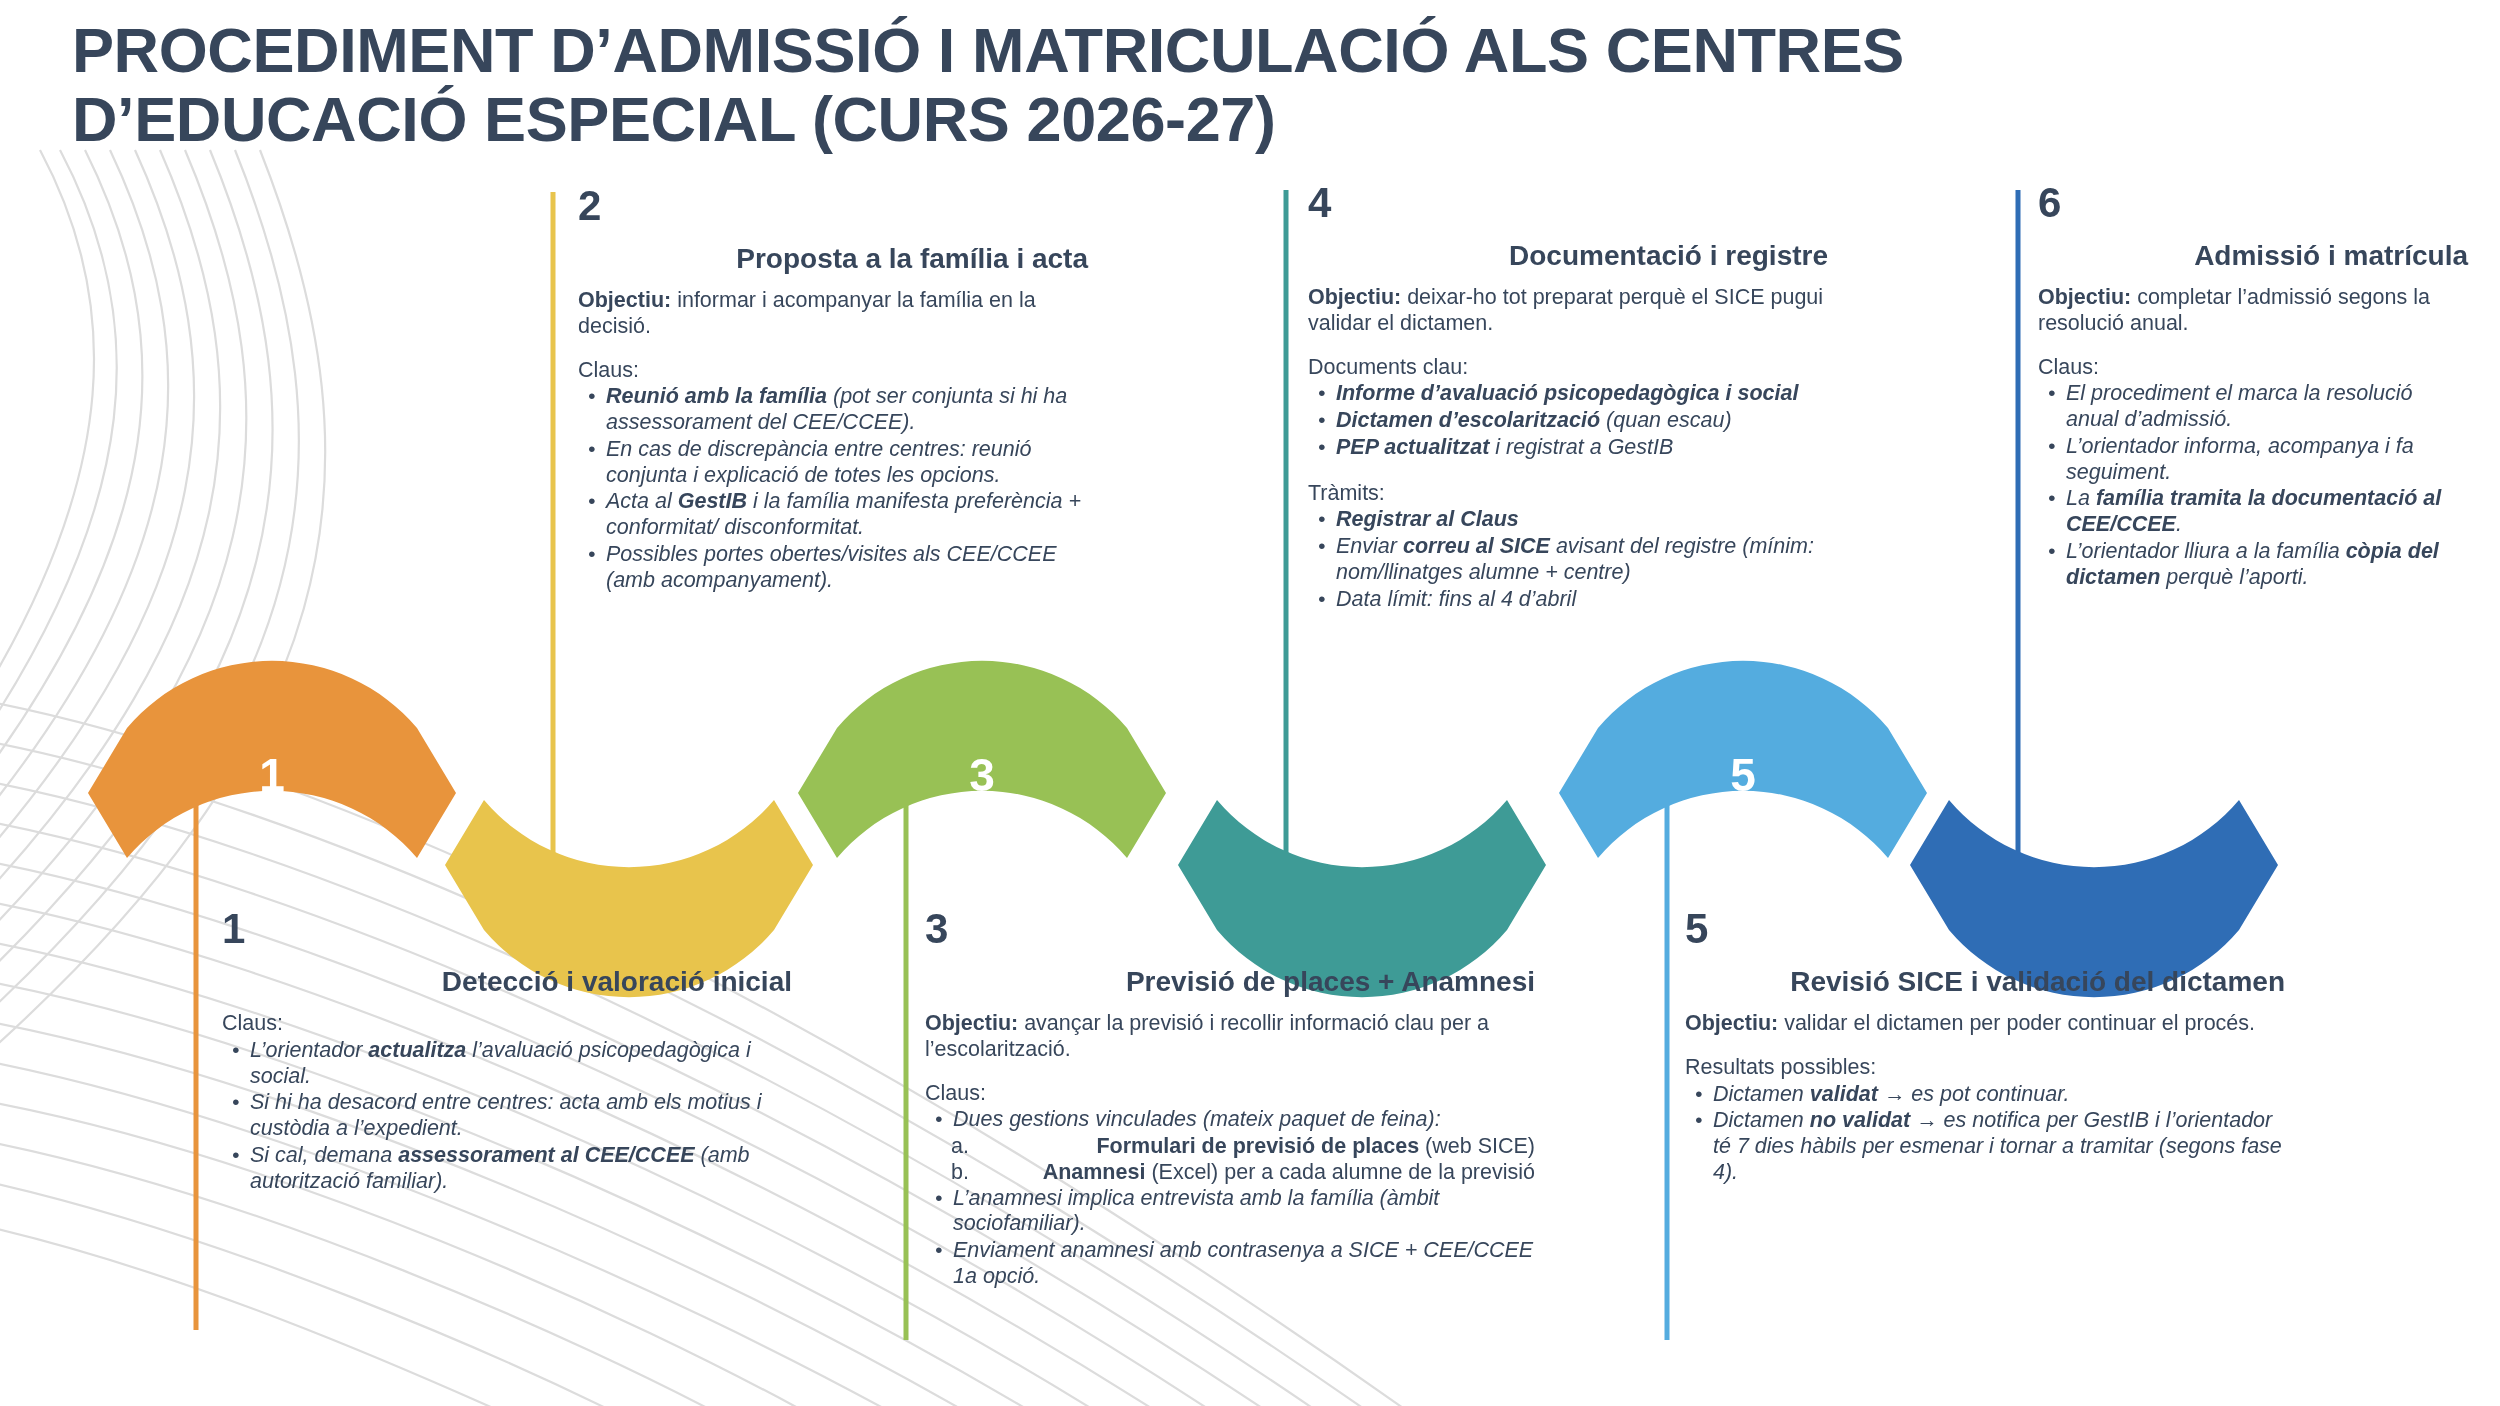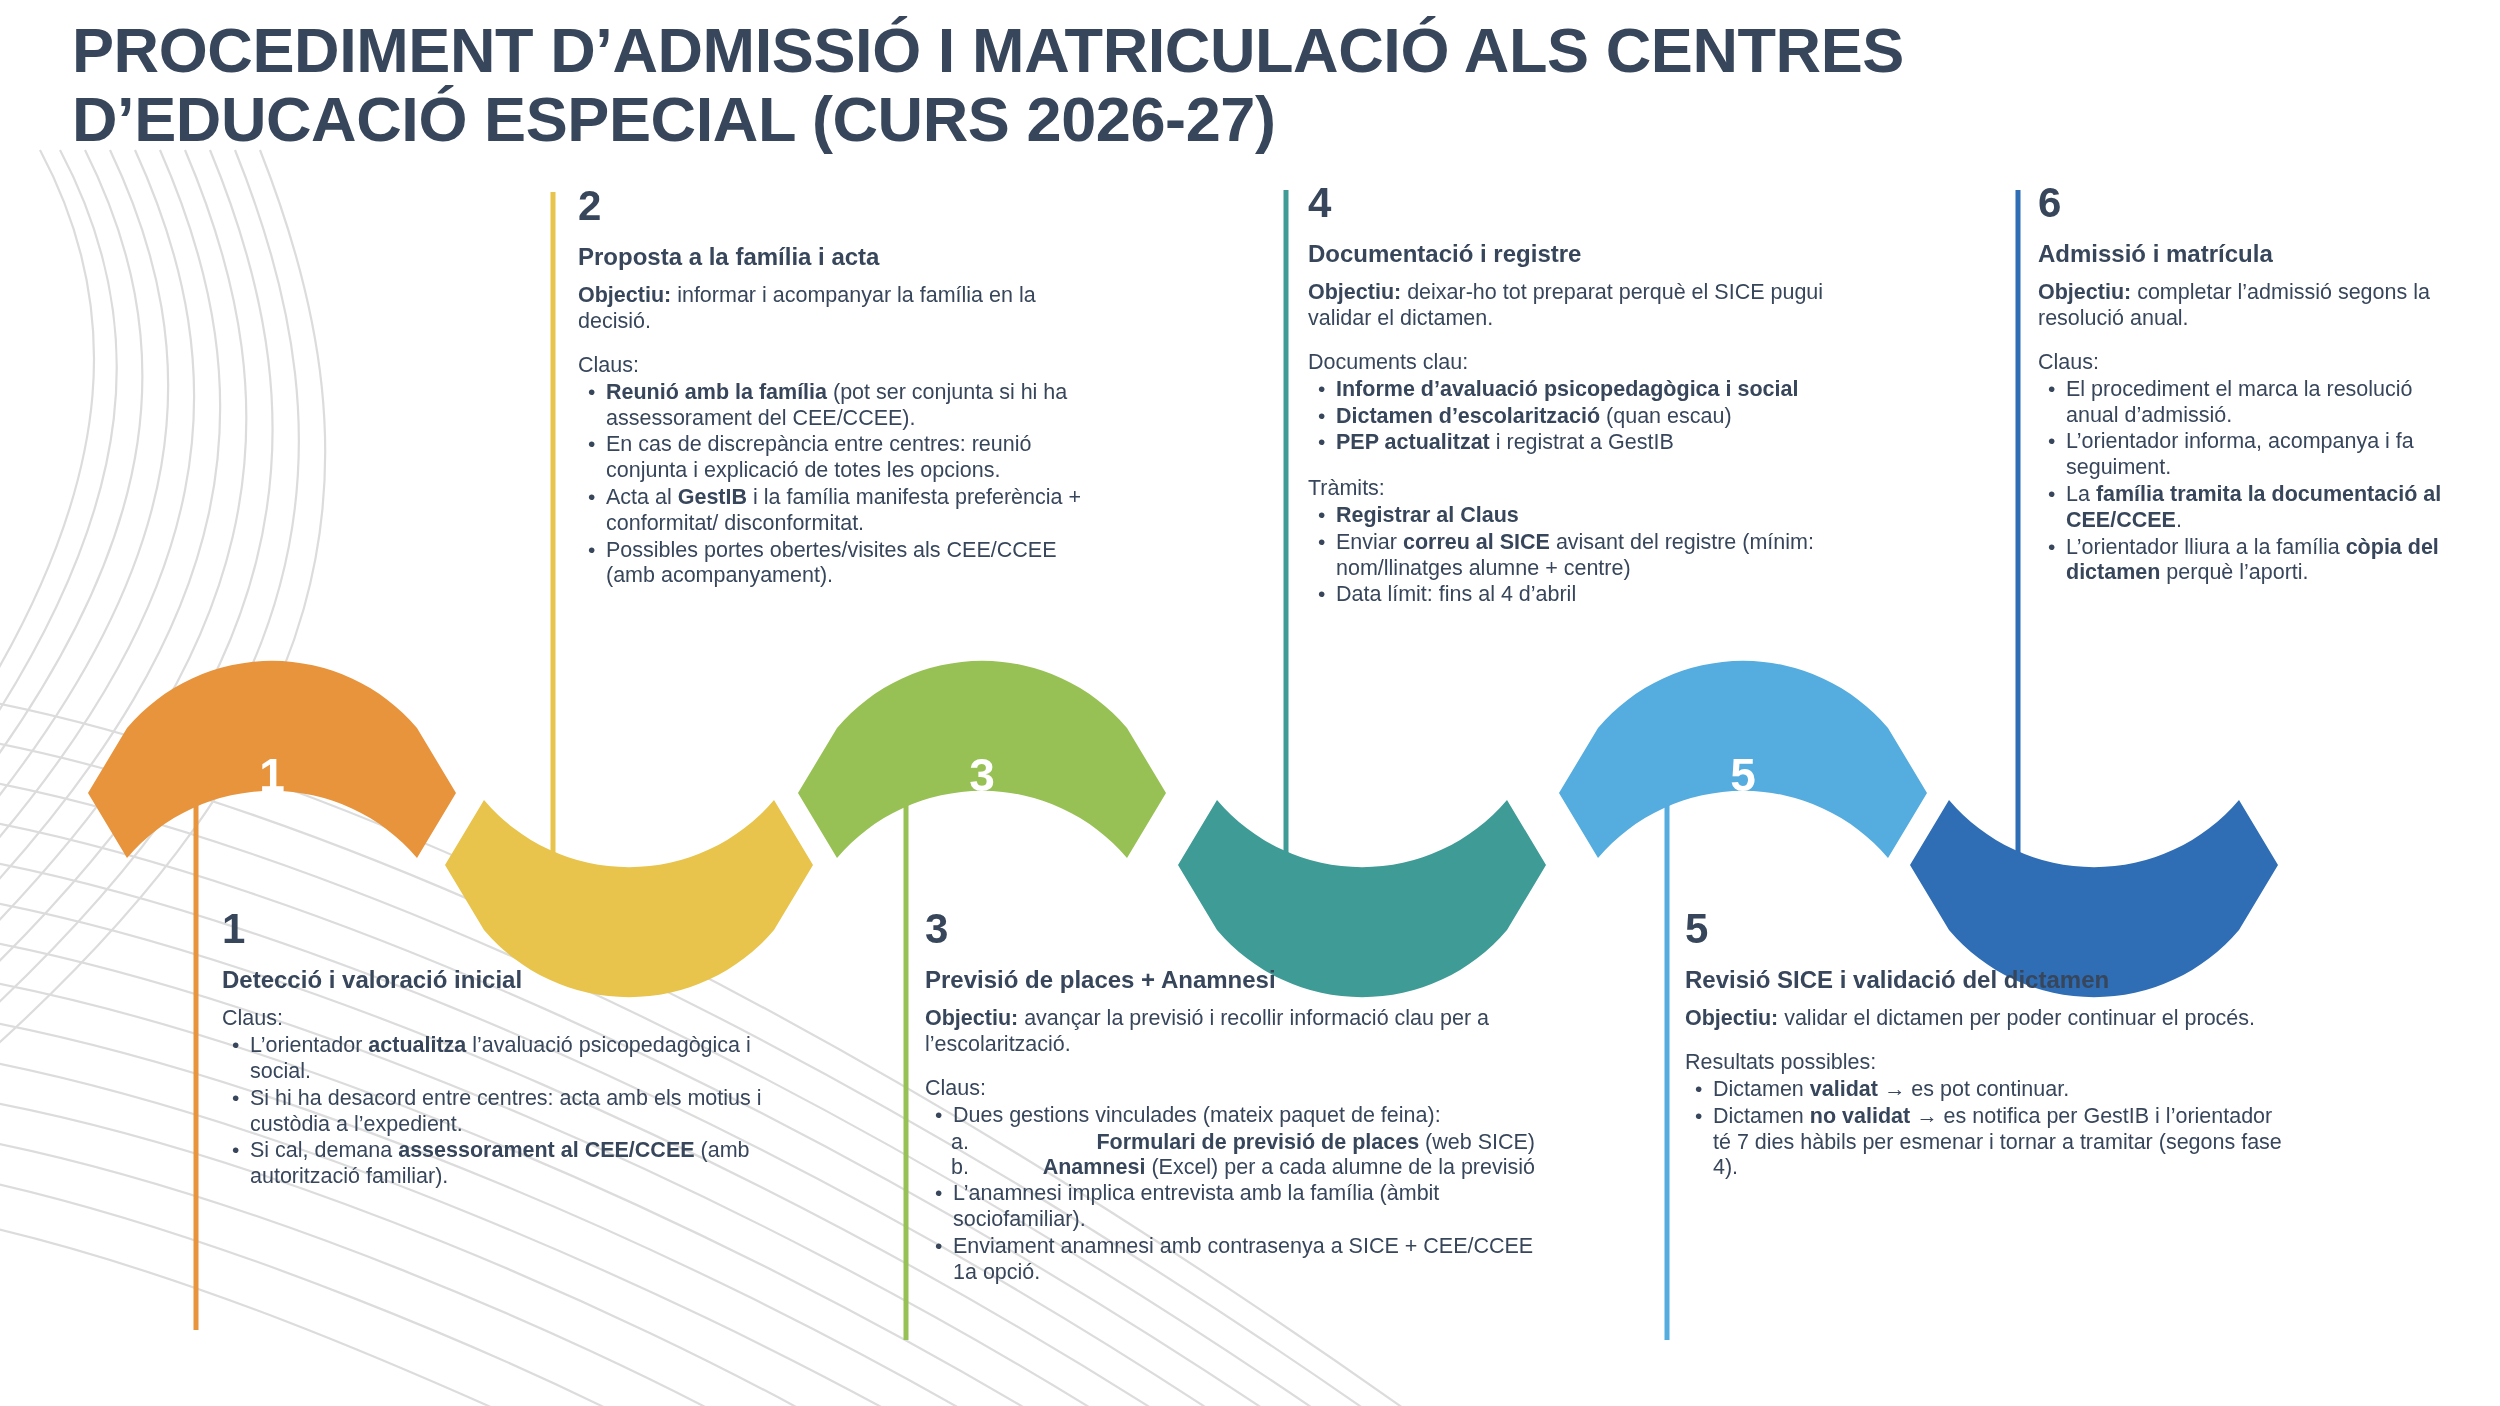--- a/index.html
+++ b/index.html
@@ -29,29 +29,29 @@
 
   
   .step {
     position:absolute; z-index:5;
   }
   .step .num {
     font-size:42px; font-weight:bold; line-height:1;
     color:#37465B; margin-bottom:16px;
   }
   .step .head {
-    font-size:24px; font-weight:bold; line-height:1.14;
-    color:#37465B; margin-bottom:13px;
+    font-size:28px; font-weight:bold; line-height:1.14;
+    color:#37465B; margin-bottom:13px;text-align:right;
   }
   .step .obj, .step .sub, .step .note {
     font-size:21.5px; line-height:1.20; color:#37465B;
   }
   .step .obj { margin-bottom:18px; }
   .step .sub { font-weight:normal; margin-bottom:1px; }
-  .step ul { list-style:none; margin:0 0 0 2px; padding:0; }
+  .step ul { list-style:none; margin:0 0 0 2px; padding:0;font-style:italic; }
   .step ul li {
     position:relative; padding-left:26px;
     font-size:21.5px; line-height:1.20; color:#37465B;
     margin-bottom:1px;
   }
   .step ul li::before {
     content:"\2022"; position:absolute; left:8px; top:-1px; font-size:21px;
   }
   .step ol { list-style:none; margin:0 0 0 26px; padding:0; counter-reset:alpha;text-align:right; }
   .step ol li {

